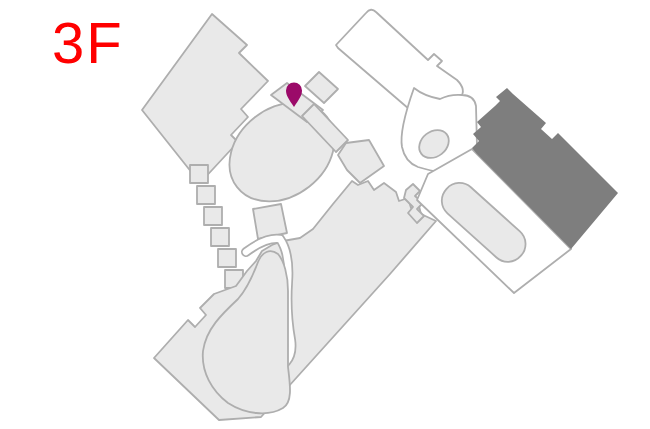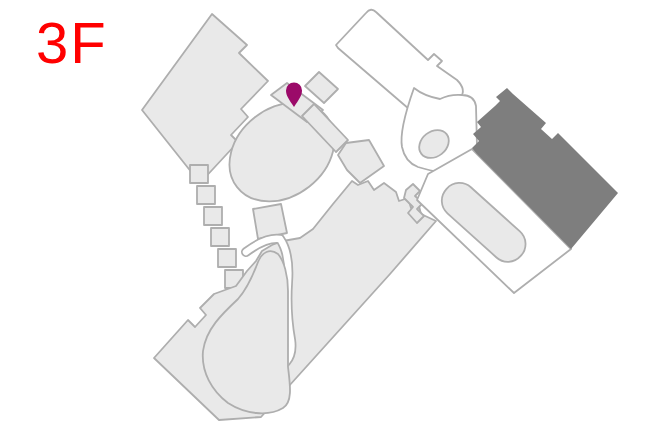--- a/index.html
+++ b/index.html
@@ -5,21 +5,21 @@
   html,body{margin:0;padding:0;background:#ffffff;}
   .canvas{
     position:relative;
     width:650px;height:429px;
     background:var(--bg,#fff);
     overflow:hidden;
     font-family:"Liberation Sans",sans-serif;
   }
   .floor-label{
     position:absolute;
-    left:36px;top:14px;
+    left:52px;top:14px;
     font-size:58px;
     font-weight:400;
     letter-spacing:2px;
     line-height:1;
     color:var(--label,#ff0000);
     user-select:none;
     text-align:center;
   }
   svg.map{position:absolute;left:0;top:0;}
   .b{fill:var(--bfill,#e9e9e9);stroke:var(--bstroke,#aeaeae);stroke-width:1.8;stroke-linejoin:round;}

